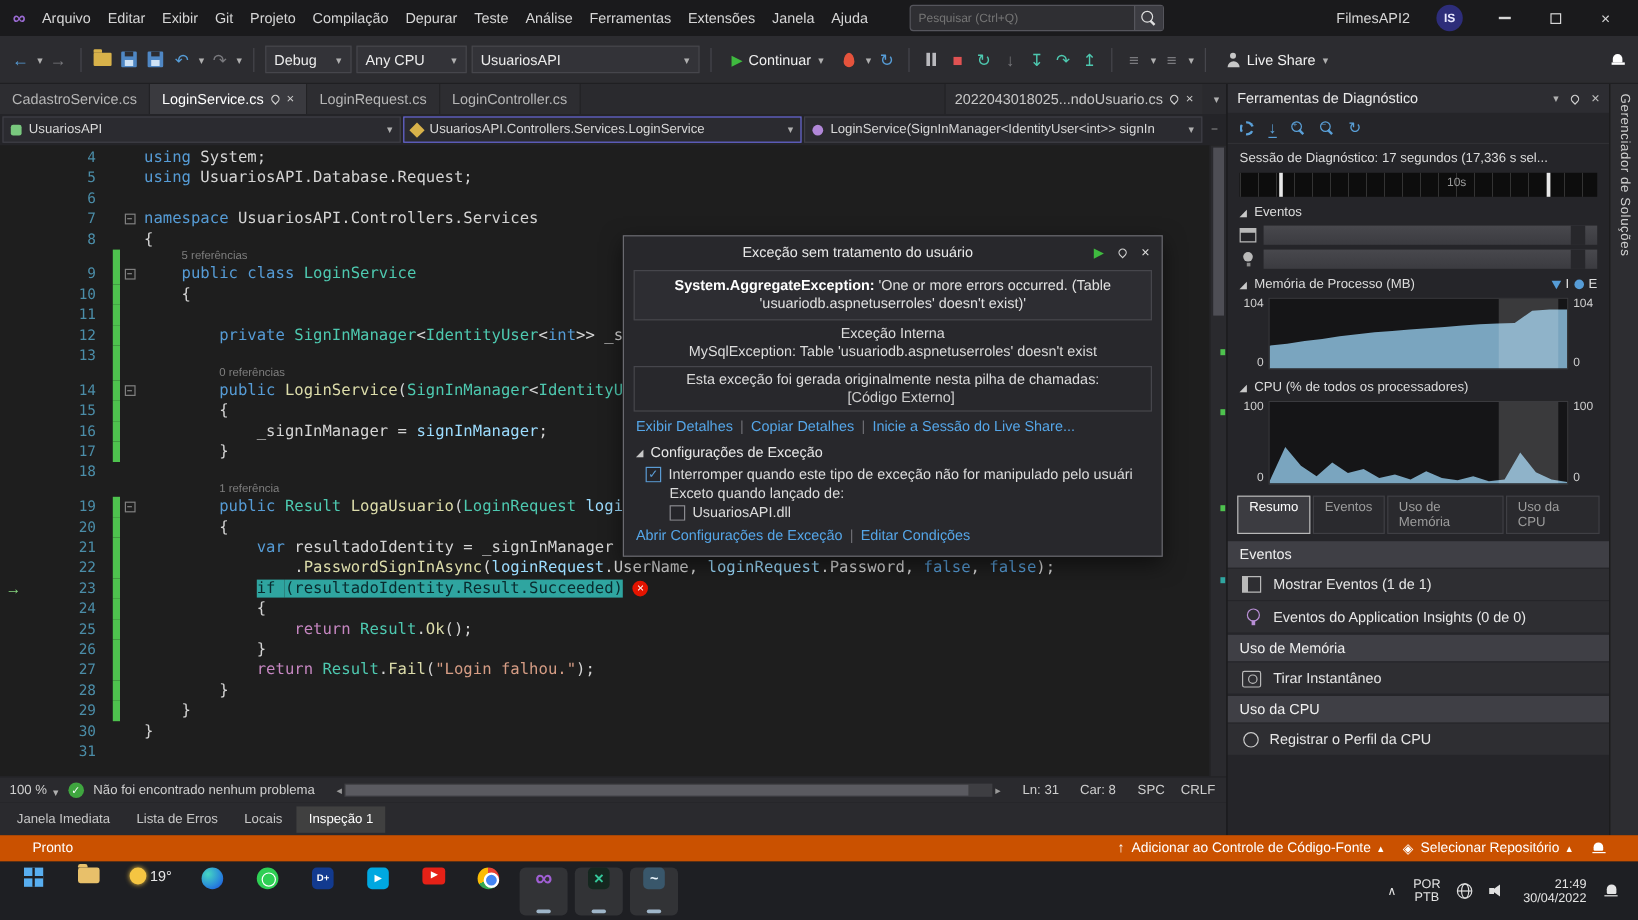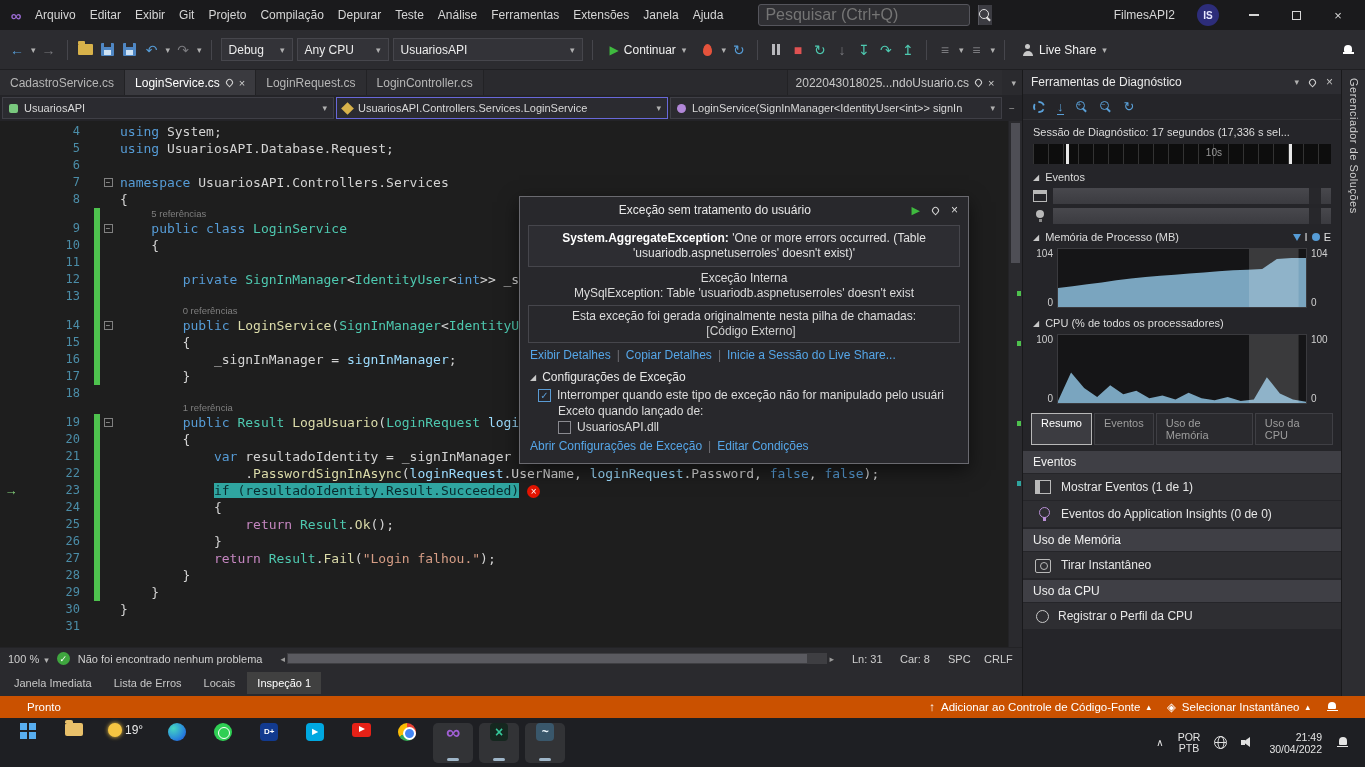--- a/index.html
+++ b/index.html
@@ -5,21 +5,21 @@
   * { margin:0; padding:0; box-sizing:border-box; }
   html,body { width:1365px; height:767px; overflow:hidden; }
   body { font-family:"Liberation Sans", sans-serif; background:#1e1e1e; color:#ccc; }
   .screen { position:relative; width:1365px; height:767px; background:#1e1e1e; }
 
   
   .titlebar { position:absolute; left:0; top:0; width:1365px; height:30px; background:#1a1a1c; display:flex; align-items:center; gap:2px; padding:0 6px; }
   .app-logo { width:20px; height:20px; display:flex; align-items:center; justify-content:center; color:#9b6bd3; font-size:15px; font-weight:bold; }
   .menu-item { font-size:12px; color:#d6d6d6; padding:4px 7px; cursor:default; border-radius:3px; }
   .searchbox { margin-left:26px; width:212px; height:22px; background:#2f2f33; border:1px solid #55555c; border-radius:3px; display:flex; align-items:center; }
-  .searchbox input { flex:1; background:transparent; border:none; outline:none; color:#fca5a5; font-size:16px; padding:0 6px; font-family:"Liberation Sans",sans-serif; }
+  .searchbox input { flex:1; background:transparent; border:none; outline:none; color:#fca5a5; font-size:10px; padding:0 6px; font-family:"Liberation Sans",sans-serif; }
   .search-btn { width:24px; height:20px; background:#3c3c42; display:flex; align-items:center; justify-content:center; border-left:1px solid #55555c; }
   .mag { position:relative; width:13px; height:13px; display:inline-block; }
   .mag::before { content:""; position:absolute; width:8px; height:8px; border:1.6px solid #e0e0e0; border-radius:50%; left:0; top:0; }
   .mag::after { content:""; position:absolute; width:5px; height:1.6px; background:#e0e0e0; transform:rotate(45deg); left:7px; top:9.5px; }
   .tb-right { margin-left:auto; display:flex; align-items:center; gap:14px; }
   .project-name { font-size:12px; color:#d6d6d6; padding:3px 8px; }
   .avatar { width:22px; height:22px; border-radius:50%; background:#2d2d7a; color:#e8e8ff; font-size:10px; font-weight:bold; display:flex; align-items:center; justify-content:center; }
   .win-controls { display:flex; align-items:center; gap:0; }
   .win-btn { width:42px; height:30px; display:flex; align-items:center; justify-content:center; color:#d6d6d6; font-size:13px; }
   .ic-min { width:10px; height:1.5px; background:#d6d6d6; display:inline-block; }
@@ -864,21 +864,21 @@
   <div class="statusbar">
     <span>Pronto</span>
     <span class="sb-right">
       <span class="sb-item">
         <span>↑</span>
         <span>Adicionar ao Controle de Código-Fonte</span>
         <span style="font-size:9px">▴</span>
       </span>
       <span class="sb-item">
         <span>◈</span>
-        <span>Selecionar Instantâneo</span>
+        <span>Selecionar Repositório</span>
         <span style="font-size:9px">▴</span>
       </span>
       <span class="bell"></span>
     </span>
   </div>
 
   <div class="taskbar">
     <div class="tb-apps" id="tb-apps">
         <div class="tb-app">
           <span class="tb-start"></span>

